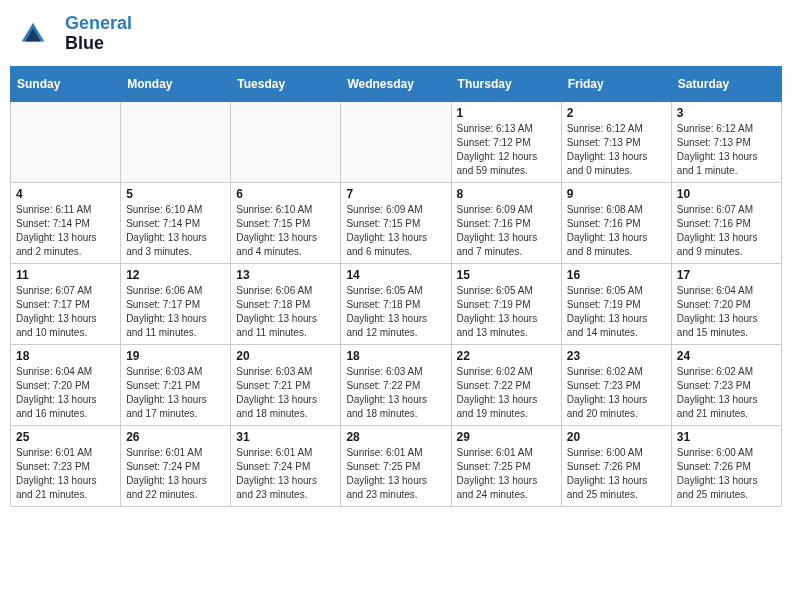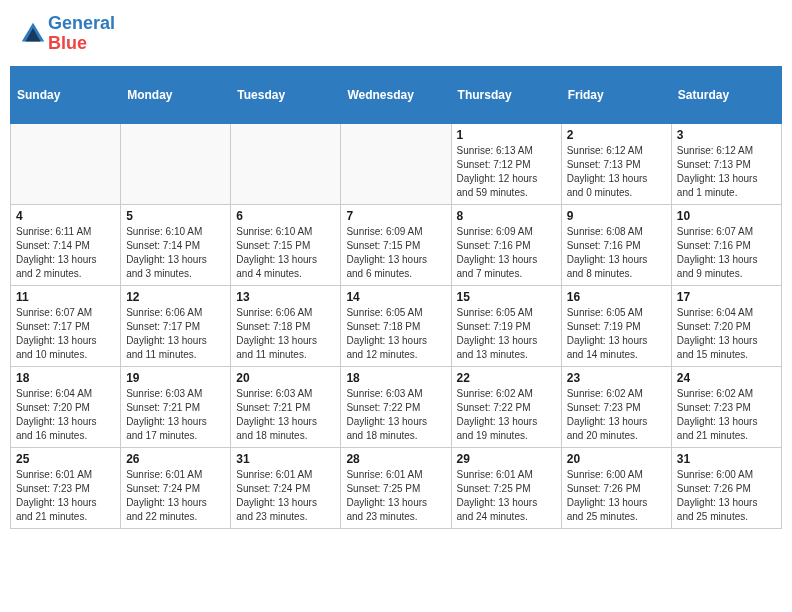--- a/index.html
+++ b/index.html
@@ -13,21 +13,21 @@
     .header {
       display: flex;
       justify-content: space-between;
       align-items: flex-start;
       margin-bottom: 8px;
       padding: 4px 8px;
     }
     .logo {
       display: flex;
       align-items: center;
-      gap: 0;
+      gap: 17px;
     }
     .logo-text {
       font-size: 18px;
       font-weight: bold;
       color: #1a3a5c;
       line-height: 1.1;
     }
     .logo-text span {
       color: #2e7bbf;
     }
@@ -49,21 +49,21 @@
     }
     .calendar {
       width: 100%;
       border-collapse: collapse;
       font-size: 10.5px;
     }
     .calendar th {
       background-color: #2e7bbf;
       color: #fff;
       text-align: left;
-      padding: 21px 6px;
+      padding: 10px 6px;
       font-size: 12px;
       font-weight: bold;
       border: 1px solid #2e7bbf;
     }
     .calendar td {
       border: 1px solid #ccc;
       vertical-align: top;
       padding: 4px 5px;
       width: calc(100% / 7);
       min-height: 80px;
@@ -94,21 +94,21 @@
 <body>
 
 <div class="header">
   <div class="logo">
     <svg class="logo-icon" viewBox="0 0 40 40">
       <polygon points="20,5 35,30 5,30" fill="#2e7bbf"></polygon>
       <polygon points="20,12 30,30 10,30" fill="#1a3a5c"></polygon>
     </svg>
     <div class="logo-text">
       <div><span>General</span></div>
-      <div><span style="color:#ef4444">Blue</span></div>
+      <div><span style="color:#0f172a">Blue</span></div>
     </div>
   </div>
 </div>
 
 <table class="calendar">
   <thead>
     <tr>
     <th>Sunday</th>
         <th>Monday</th>
         <th>Tuesday</th>

